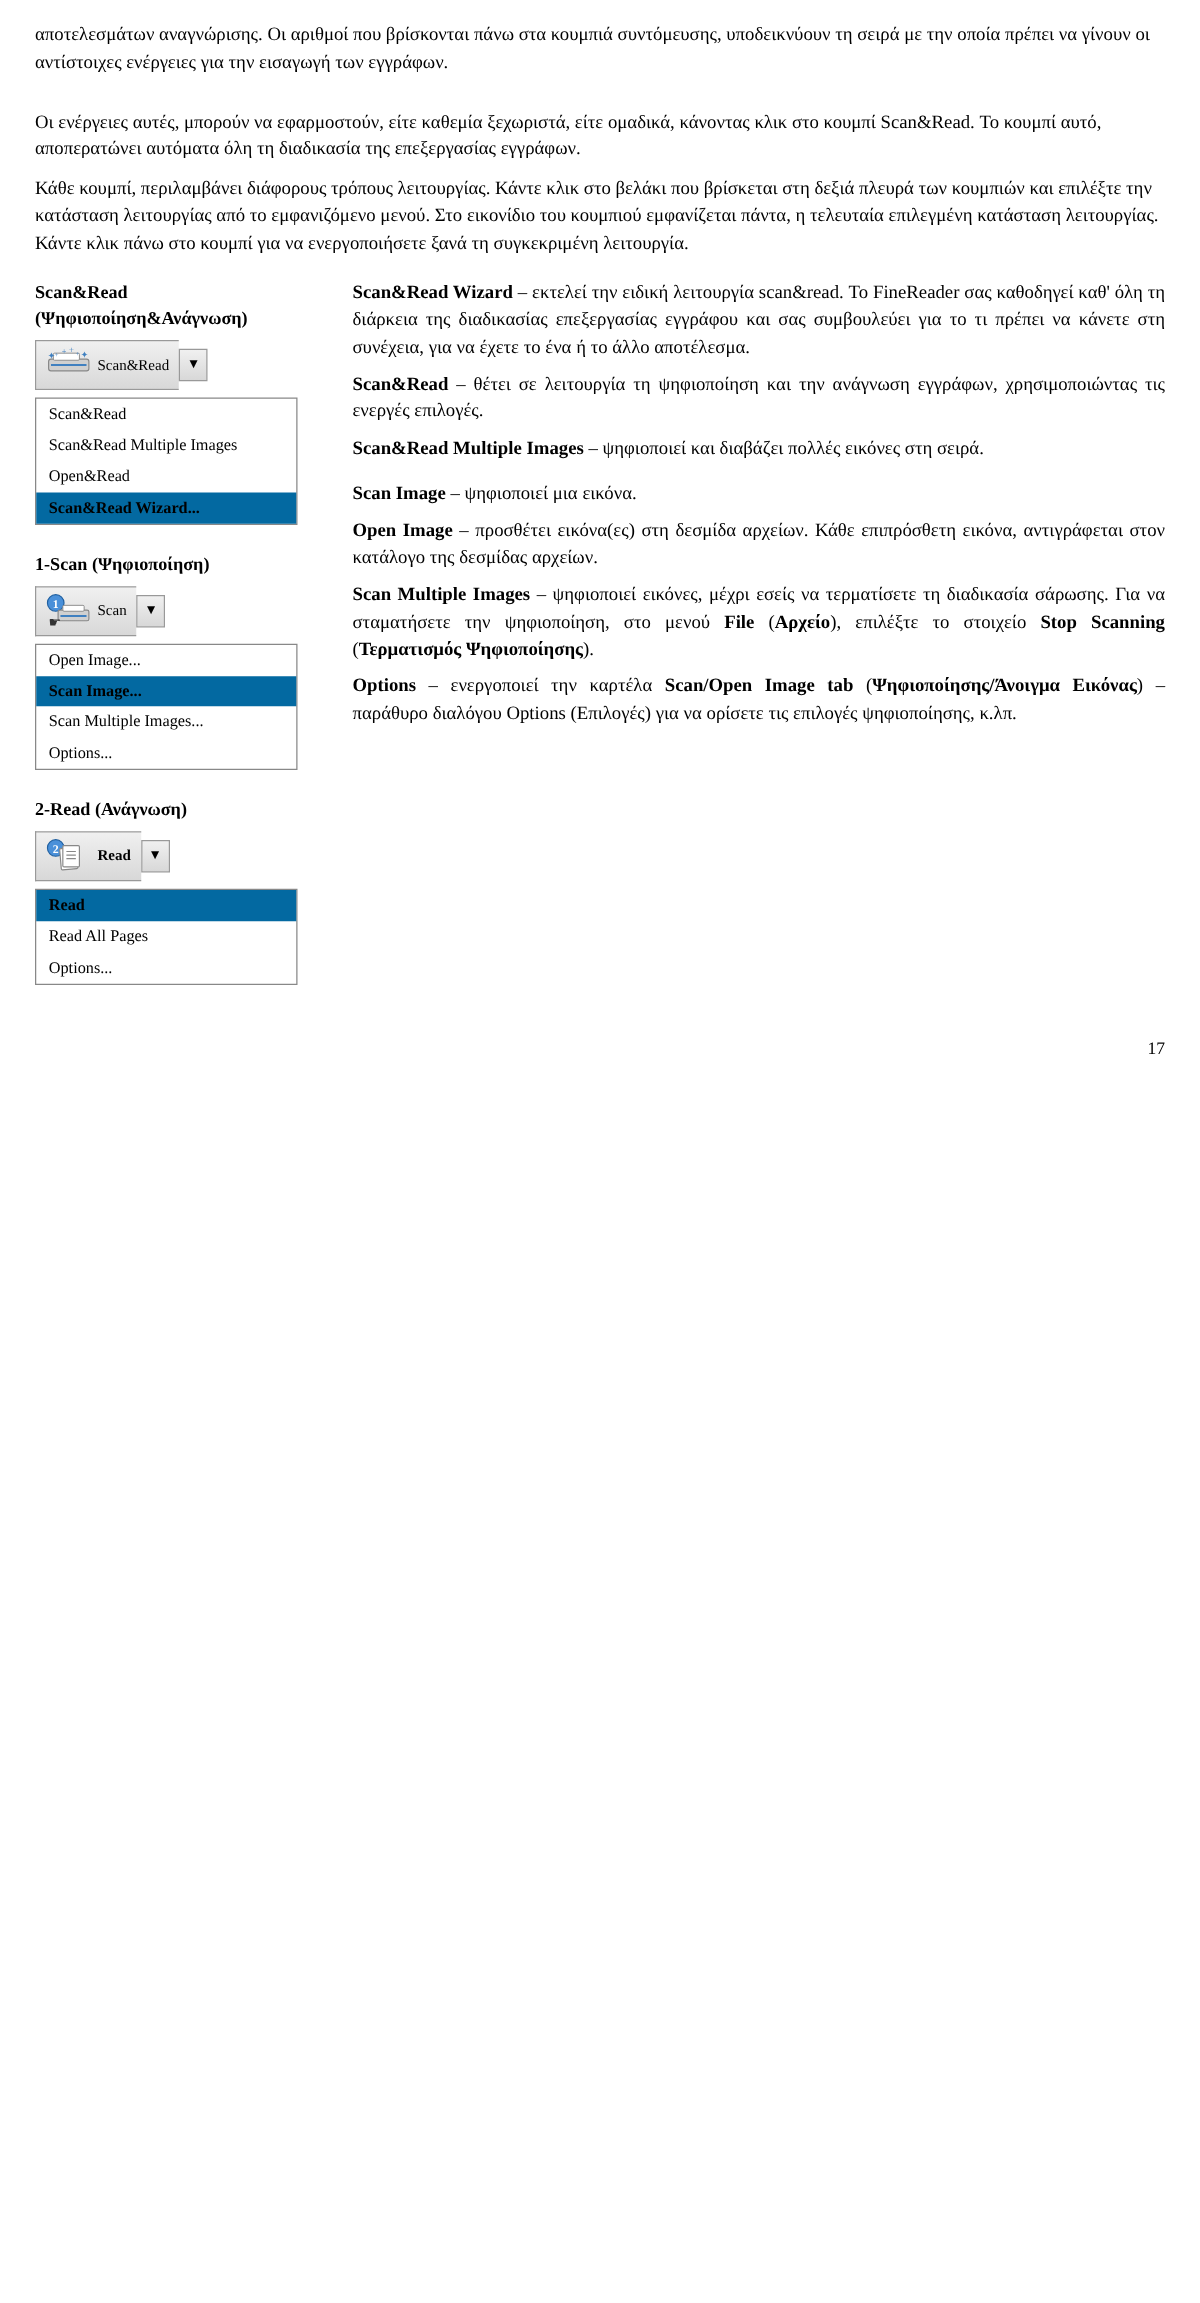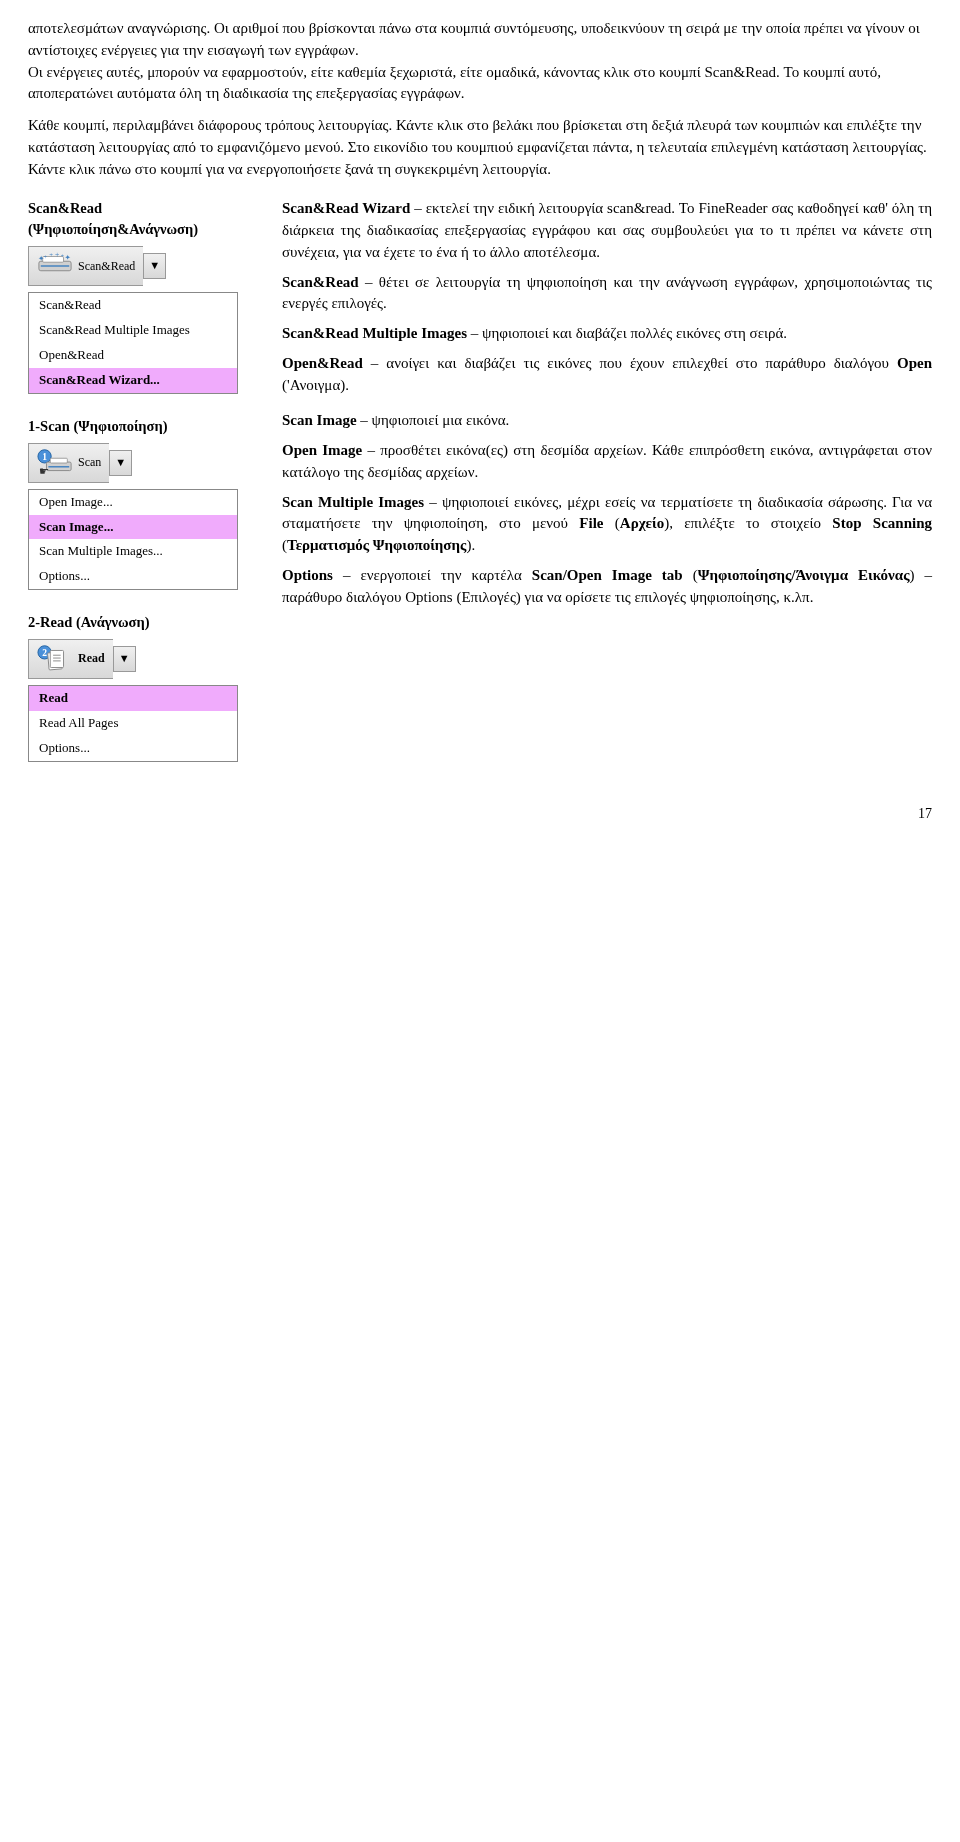--- a/index.html
+++ b/index.html
@@ -73,21 +73,21 @@
     }
     .dropdown-item {
       padding: 3px 10px;
       cursor: pointer;
       border-bottom: none;
     }
     .dropdown-item.bold {
       font-weight: bold;
     }
     .dropdown-item.selected {
-      background: #f0abfc;
+      background: #0369a1;
     }
     .left-section {
       margin-bottom: 22px;
     }
     .right-section {
       margin-bottom: 14px;
     }
     .right-section p {
       margin-bottom: 8px;
       text-align: justify;
@@ -104,21 +104,21 @@
     .icon-svg {
       width: 36px;
       height: 30px;
     }
   </style>
 </head>
 <body>
 
 <div class="intro-text">
   <p>αποτελεσμάτων αναγνώρισης. Οι αριθμοί που βρίσκονται πάνω στα κουμπιά συντόμευσης, υποδεικνύουν τη σειρά με την οποία πρέπει να γίνουν οι αντίστοιχες ενέργειες για την εισαγωγή των εγγράφων.</p>
-  <p style="margin-top:0;">Οι ενέργειες αυτές, μπορούν να εφαρμοστούν, είτε καθεμία ξεχωριστά, είτε ομαδικά, κάνοντας κλικ στο κουμπί Scan&amp;Read. Το κουμπί αυτό, αποπερατώνει αυτόματα όλη τη διαδικασία της επεξεργασίας εγγράφων.</p>
+  <p style="margin-top:26px;">Οι ενέργειες αυτές, μπορούν να εφαρμοστούν, είτε καθεμία ξεχωριστά, είτε ομαδικά, κάνοντας κλικ στο κουμπί Scan&amp;Read. Το κουμπί αυτό, αποπερατώνει αυτόματα όλη τη διαδικασία της επεξεργασίας εγγράφων.</p>
   <p style="margin-top:10px;">Κάθε κουμπί, περιλαμβάνει διάφορους τρόπους λειτουργίας. Κάντε κλικ στο βελάκι που βρίσκεται στη δεξιά πλευρά των κουμπιών και επιλέξτε την κατάσταση λειτουργίας από το εμφανιζόμενο μενού. Στο εικονίδιο του κουμπιού εμφανίζεται πάντα, η τελευταία επιλεγμένη κατάσταση λειτουργίας. Κάντε κλικ πάνω στο κουμπί για να ενεργοποιήσετε ξανά τη συγκεκριμένη λειτουργία.</p>
 </div>
 
 <div class="two-col">
 
   <div class="left-col">
 
     <div class="left-section">
       <div class="section-label">
         <span>Scan&amp;Read</span><br>
@@ -219,23 +219,20 @@
     <div class="right-section">
       <p>
         <b>Scan&amp;Read Wizard</b> – εκτελεί την ειδική λειτουργία scan&amp;read. Το FineReader σας καθοδηγεί καθ' όλη τη διάρκεια της διαδικασίας επεξεργασίας εγγράφου και σας συμβουλεύει για το τι πρέπει να κάνετε στη συνέχεια, για να έχετε το ένα ή το άλλο αποτέλεσμα.
       </p>
       <p>
         <b>Scan&amp;Read</b> – θέτει σε λειτουργία τη ψηφιοποίηση και την ανάγνωση εγγράφων, χρησιμοποιώντας τις ενεργές επιλογές.
       </p>
       <p>
         <b>Scan&amp;Read Multiple Images</b> – ψηφιοποιεί και διαβάζει πολλές εικόνες στη σειρά.
       </p>
-      <p>
-        <b>Open&amp;Read</b> – ανοίγει και διαβάζει τις εικόνες που έχουν επιλεχθεί στο παράθυρο διαλόγου <b>Open</b> ('Ανοιγμα).
-      </p>
     </div>
 
     <div class="right-section">
       <p>
         <b>Scan Image</b> – ψηφιοποιεί μια εικόνα.
       </p>
       <p>
         <b>Open Image</b> – προσθέτει εικόνα(ες) στη δεσμίδα αρχείων. Κάθε επιπρόσθετη εικόνα, αντιγράφεται στον κατάλογο της δεσμίδας αρχείων.
       </p>
       <p>

